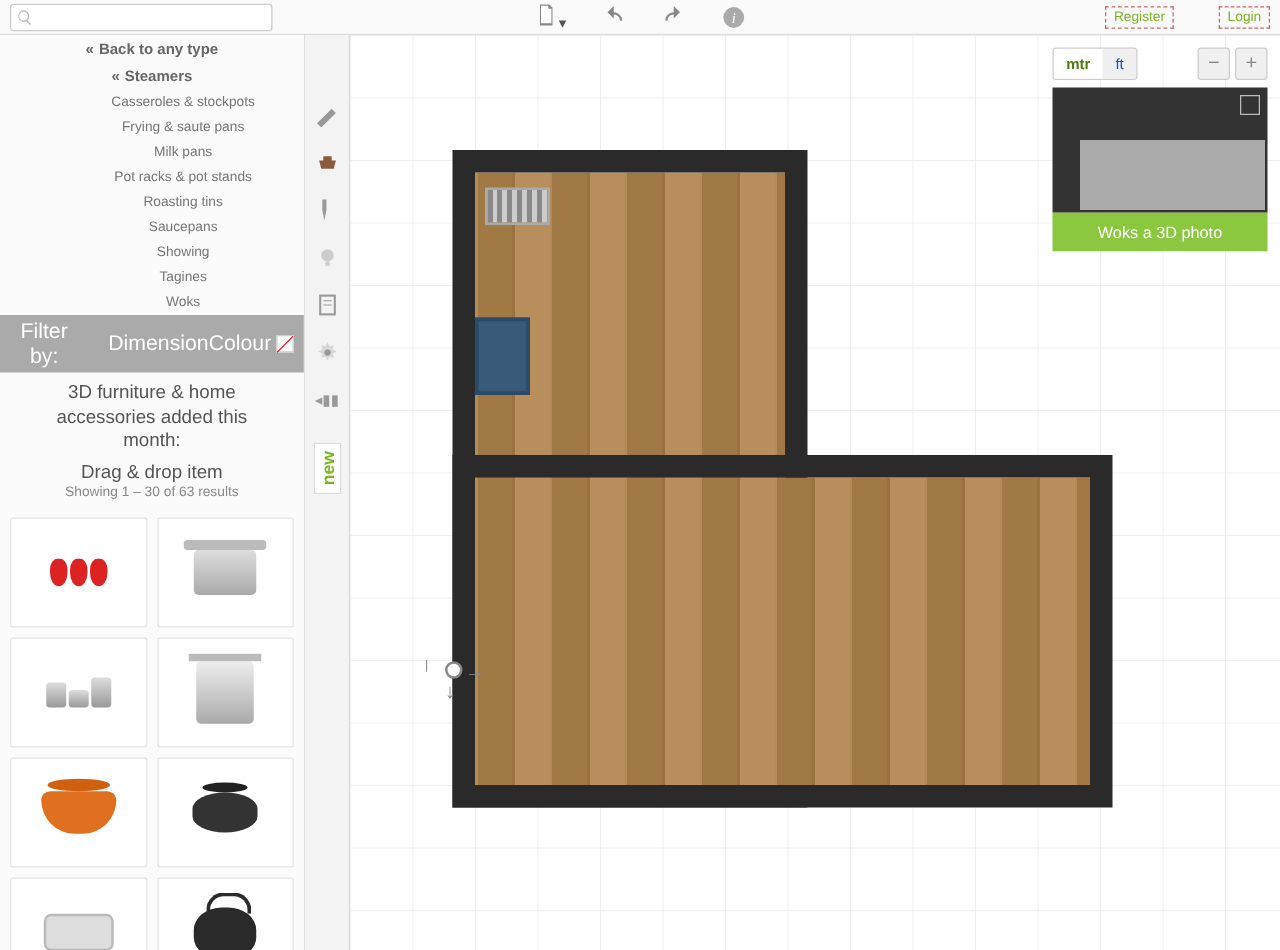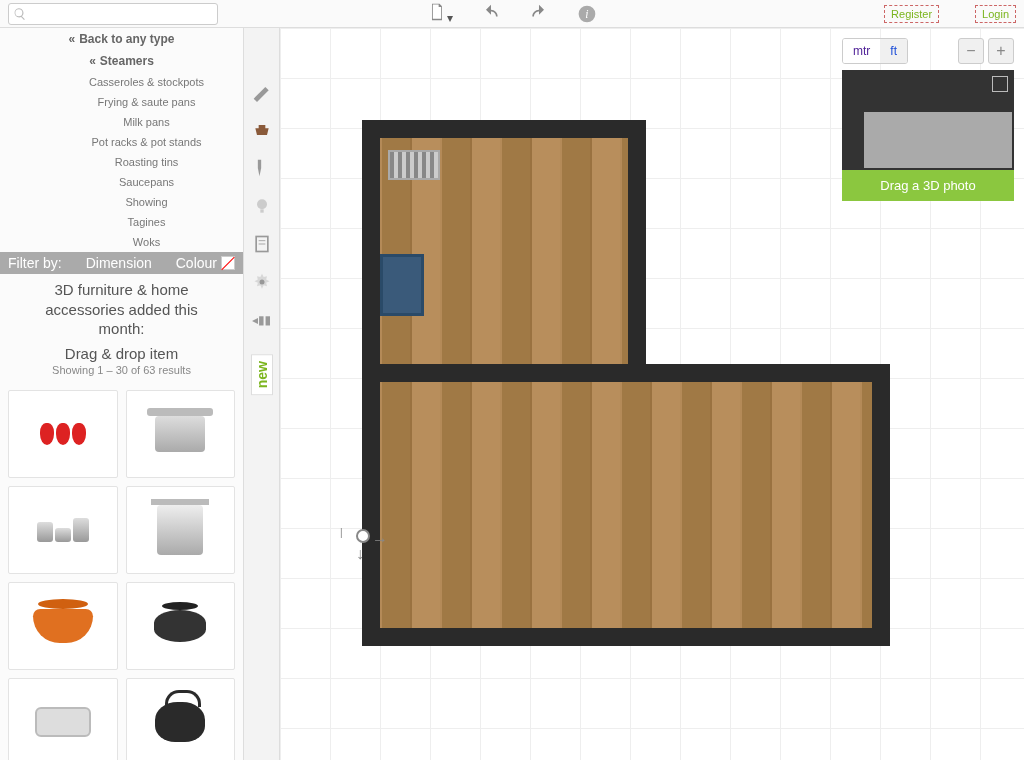--- a/index.html
+++ b/index.html
@@ -14,21 +14,21 @@
 .auth-btn { padding: 2px 6px; font-size: 11px; color: #7bb51e; border: 1px dashed #c66; background: none; cursor: pointer; margin-left: 30px; }
 .main { display: flex; height: calc(100% - 28px); }
 .sidebar { width: 244px; background: #fbfbfb; border-right: 1px solid #ddd; overflow-y: auto; text-align: center; }
 .nav-list { list-style: none; }
 .nav-list li { padding: 4px 10px; font-size: 12px; color: #666; cursor: pointer; }
 .nav-back { font-weight: bold; font-size: 13px; color: #444; padding: 8px 10px 4px; }
 .nav-back::before, .nav-kitchen::before { content: "«"; margin-right: 4px; }
 .nav-kitchen { font-weight: bold; padding-left: 28px; }
 .nav-cookware { padding-left: 44px; font-weight: normal; }
 .nav-sub { padding-left: 60px !important; font-size: 11px !important; color: #777 !important; }
-.filter-bar { background: #aaa; color: #fff; padding: 3px 8px; display: flex; align-items: center; font-size: 14px; }
+.filter-bar { background: #aaa; color: #fff; padding: 3px 8px; display: flex; align-items: center; font-size: 17px; }
 .filter-bar .dim { margin-left: 24px; }
 .filter-bar .col { margin-left: auto; display: flex; align-items: center; gap: 4px; }
 .col-swatch { width: 14px; height: 14px; background: #fff; position: relative; border: 1px solid #ccc; }
 .col-swatch::after { content: ""; position: absolute; width: 18px; height: 1px; background: red; top: 6px; left: -3px; transform: rotate(-45deg); }
 .sidebar-heading { font-size: 15px; color: #555; padding: 6px 23px 0; line-height: 1.3; }
 .sub-heading { font-size: 15px; color: #555; padding: 6px 10px 2px; }
 .results-count { font-size: 11px; color: #888; padding: 0 10px 6px; }
 .item-grid { display: grid; grid-template-columns: 1fr 1fr; gap: 8px; padding: 8px; }
 .item-card { height: 88px; border: 1px solid #e3e3e3; border-radius: 2px; background: #fff; display: flex; align-items: center; justify-content: center; cursor: grab; }
 .toolrail { width: 36px; background: #f3f3f3; border-right: 1px solid #ddd; display: flex; flex-direction: column; align-items: center; padding-top: 52px; gap: 14px; }
@@ -42,21 +42,21 @@
 .fp-b { width: 492px; height: 246px; left: 0; top: 244px; }
 .vent { position: absolute; left: 8px; top: 12px; width: 52px; height: 30px; border: 2px solid #aaa; background: repeating-linear-gradient(90deg, #888 0 4px, #ccc 4px 8px); }
 .bluebox { position: absolute; left: 0; top: 116px; width: 44px; height: 62px; background: #3a5a7a; border: 3px solid #2a4a68; }
 .compass { position: absolute; left: 62px; top: 495px; width: 44px; height: 44px; }
 .compass .c1 { width: 14px; height: 14px; border: 2px solid #888; border-radius: 50%; position: absolute; left: 14px; top: 6px; background: #fff; }
 .compass .arr { position: absolute; font-size: 16px; color: #888; }
 .right-panel { position: absolute; right: 10px; top: 10px; width: 172px; }
 .unit-row { display: flex; gap: 8px; margin-bottom: 6px; }
 .unit-toggle { display: flex; border: 1px solid #ccc; border-radius: 3px; overflow: hidden; }
 .unit-toggle button { border: none; padding: 4px 10px; font-size: 12px; background: #f0f0f0; color: #1d4ed8; cursor: pointer; }
-.unit-toggle button.active { background: #fff; color: #4c1d95; font-weight: normal; }
+.unit-toggle button.active { background: #fff; color: #4d7c0f; font-weight: bold; }
 .zoom-group { display: flex; gap: 4px; margin-left: auto; }
 .zoom-btn { width: 26px; height: 26px; border: 1px solid #ccc; border-radius: 3px; background: #f0f0f0; color: #888; font-size: 16px; cursor: pointer; }
 .preview3d { width: 100%; height: 100px; background: #333; position: relative; }
 .preview3d .inner { position: absolute; left: 22px; top: 42px; width: 148px; height: 56px; background: #aaa; }
 .fullscreen-ico { position: absolute; right: 6px; top: 6px; width: 16px; height: 16px; border: 1px solid #bbb; }
 .photo-btn { width: 100%; padding: 8px; background: #8bc73f; color: #fff; border: none; font-size: 13px; cursor: pointer; }
 
 .pot-silver { width: 50px; height: 36px; background: linear-gradient(#ddd,#aaa); border-radius: 4px; position: relative; }
 .pot-silver::before { content:""; position:absolute; top:-8px; left:-8px; width:66px; height:8px; background:#bbb; border-radius:3px; }
 .pot-orange { width: 60px; height: 34px; background:#e07020; border-radius: 8px 8px 30px 30px; position:relative; }
@@ -226,16 +226,16 @@
         </div>
         <div class="zoom-group">
           <button class="zoom-btn">−</button>
           <button class="zoom-btn">+</button>
         </div>
       </div>
       <div class="preview3d">
         <div class="inner"></div>
         <div class="fullscreen-ico"></div>
       </div>
-      <button class="photo-btn">Drag a 3D photo</button>
+      <button class="photo-btn">Woks a 3D photo</button>
     </div>
   </div>
 </div>
 
 </body></html>

